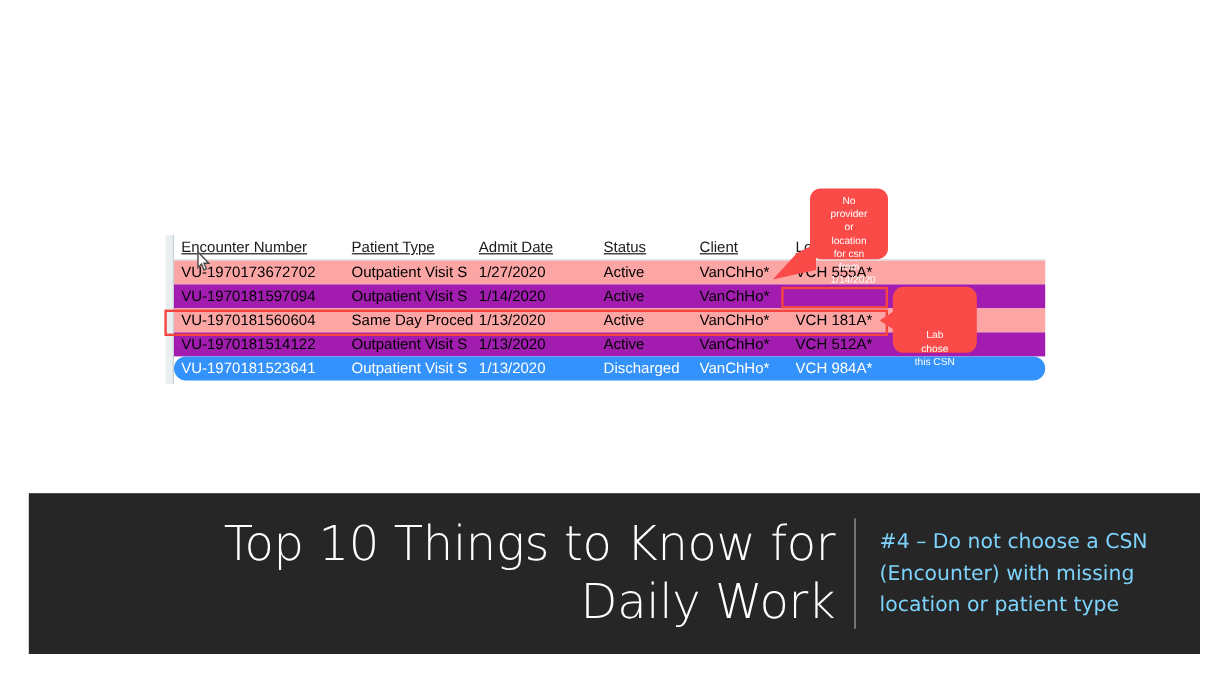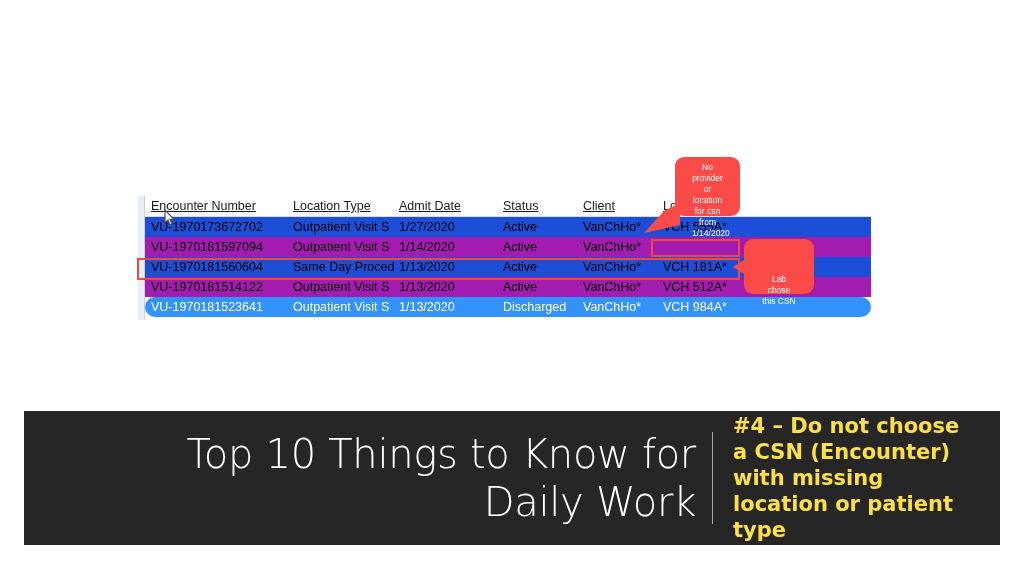--- a/index.html
+++ b/index.html
@@ -59,21 +59,21 @@
     white-space: nowrap;
   }
   .grid-row.header {
     height: 21px;
     background: #ffffff;
   }
   .grid-row.alt {
     background: #a21caf;
   }
   .grid-row.plain {
-    background: #1d4ed8;
+    background: #fca5a5;
   }
   .grid-row.selected {
     background: #3392fb;
   }
 
   .cell {
     position: absolute;
     top: 0;
     height: 20px;
     line-height: 20px;
@@ -219,42 +219,42 @@
   }
   #title-divider {
     width: 1px;
     height: 92px;
     background: #a8a8a8;
     margin: 0 20px 0 16px;
     flex: 0 0 auto;
   }
   #title-sub {
     flex: 1 1 auto;
-    color: #fde047;
-    font-size: 21px;
+    color: #7dd3fc;
+    font-size: 17px;
     line-height: 26px;
-    font-weight: 700;
+    font-weight: 400;
     font-family: "DejaVu Sans", sans-serif;
     max-width: 240px;
   }
 </style>
 </head>
 <body>
 
 <div id="slide">
 
   <div id="table-shot">
 
     <div id="row-gutter"></div>
 
     <div class="grid">
 
       <div class="grid-row header" style="top:0px;text-decoration:underline;">
         <span class="cell hdr c-enc">Encounter Number</span>
-        <span class="cell hdr c-type">Location Type</span>
+        <span class="cell hdr c-type">Patient Type</span>
         <span class="cell hdr c-date">Admit Date</span>
         <span class="cell hdr c-stat">Status</span>
         <span class="cell hdr c-cli">Client</span>
         <span class="cell hdr c-loc">Location</span>
       </div>
 
       <div class="grid-row plain" style="top:21px;">
         <span class="cell c-enc">VU-1970173672702</span>
         <span class="cell c-type">Outpatient Visit S</span>
         <span class="cell c-date">1/27/2020</span>

